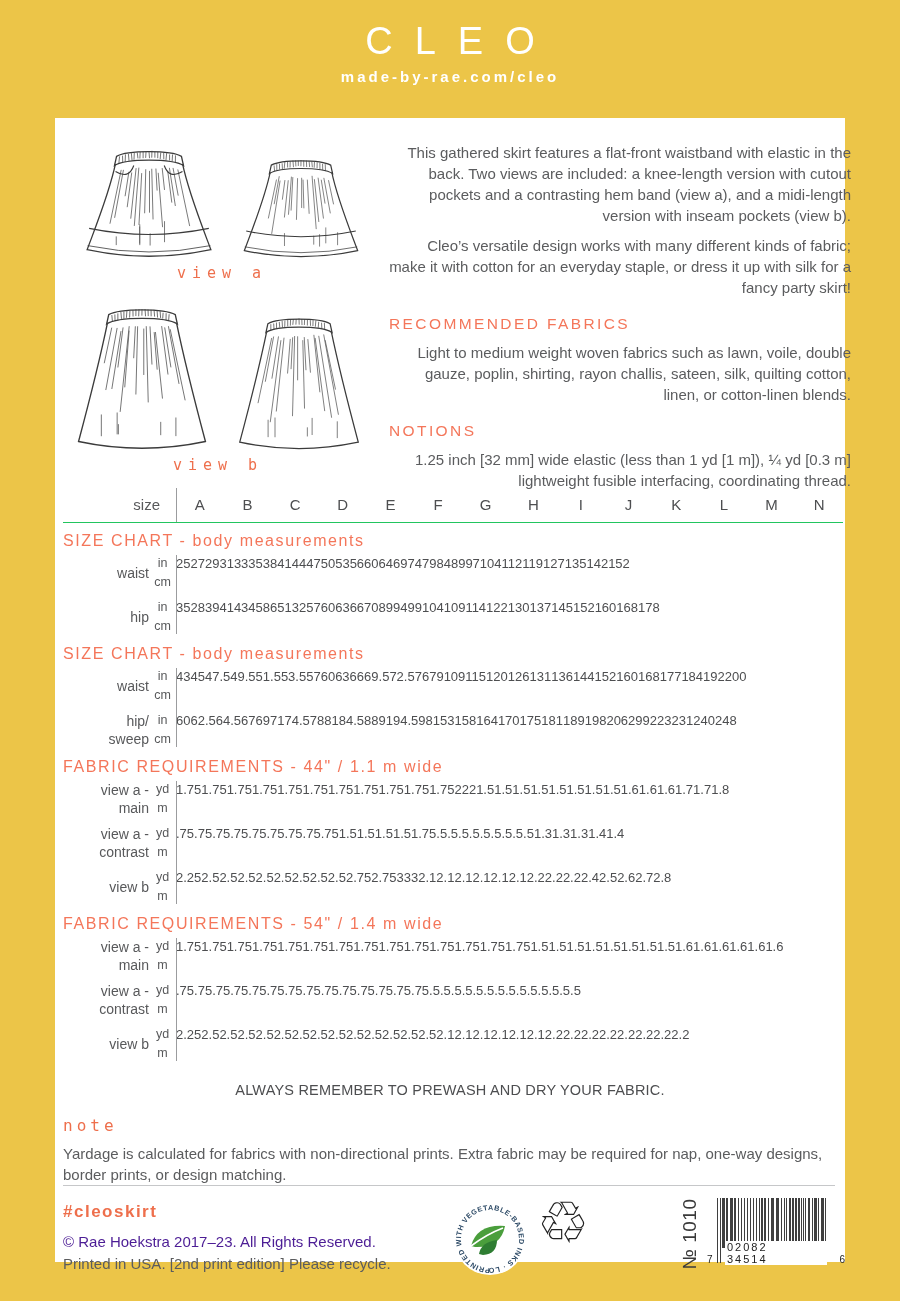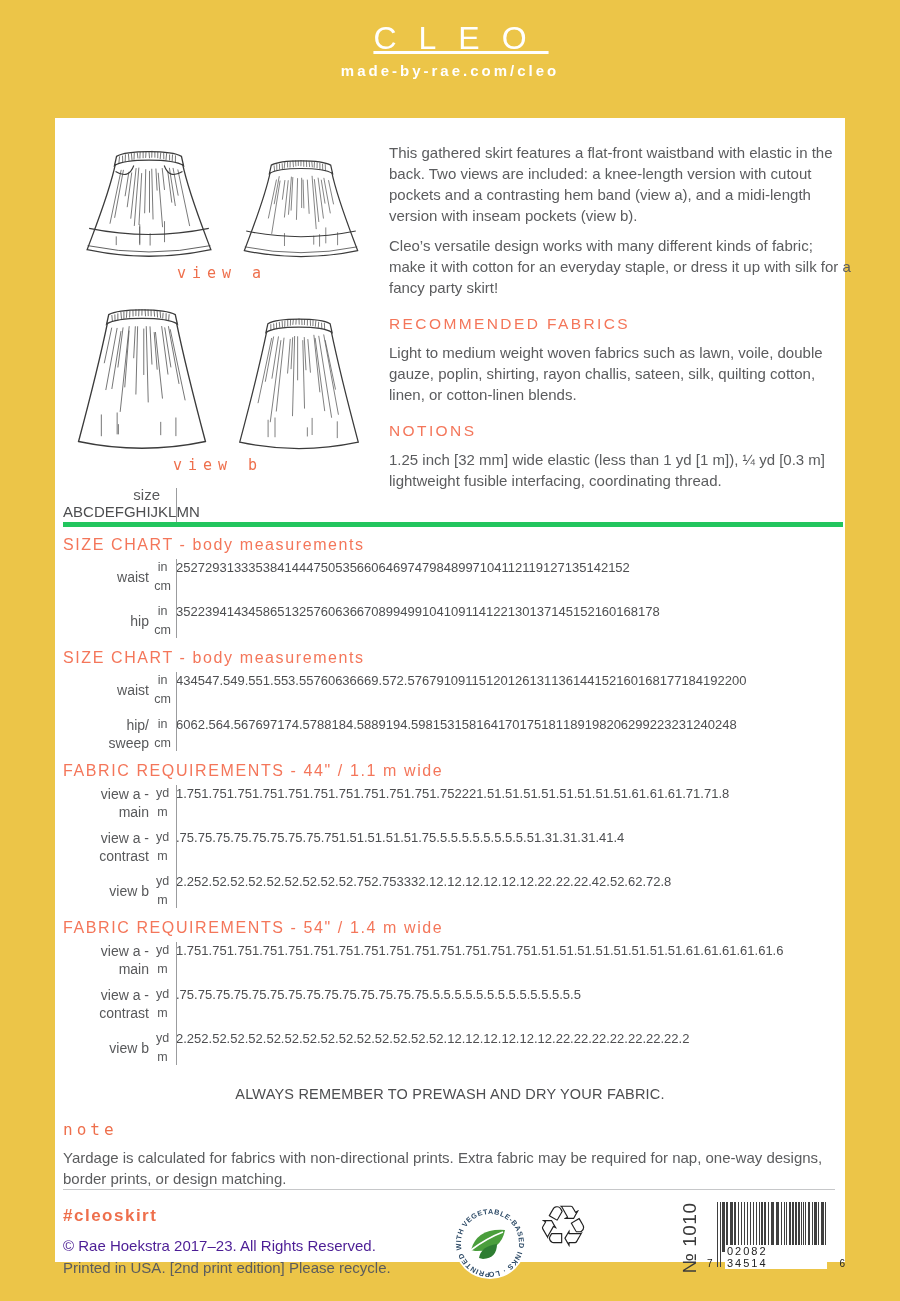--- a/index.html
+++ b/index.html
@@ -4,42 +4,42 @@
 <style>
   html,body{margin:0;padding:0;}
   body{
     width:900px;height:1301px;position:relative;overflow:hidden;
     background:#ECC548;
     font-family:"Liberation Sans",sans-serif;
     -webkit-font-smoothing:antialiased;
   }
   
   .hdr{position:absolute;top:0;left:0;right:0;height:118px;text-align:center;color:#fff;}
-  .brand{padding-top:20px;font-size:32px;font-weight:400;letter-spacing:22px;padding-left:22px;text-decoration:underline;}
+  .brand{padding-top:20px;font-size:38px;font-weight:400;letter-spacing:22px;padding-left:22px;}
   .brand-url{margin-top:5px;font-size:15px;font-weight:bold;letter-spacing:3px;}
   
   .card{position:absolute;left:55px;top:118px;width:790px;height:1144px;background:#ffffff;
         display:flex;flex-direction:column;}
   .top-zone{position:relative;height:368px;flex:none;}
   
   .illus{position:absolute;text-align:center;}
   .illus-a{left:10px;top:22px;width:314px;}
   .illus-b{left:6px;top:180px;width:314px;}
   .skirt-row{display:flex;justify-content:center;align-items:flex-end;gap:16px;}
   .view-label{font-family:"DejaVu Sans Mono","Liberation Mono",monospace;color:#EE6F4C;
               font-size:15px;letter-spacing:6px;margin-top:2px;}
   
   .right-col{position:absolute;left:334px;top:24px;width:462px;color:#5B5C5E;
              font-size:15px;line-height:21px;}
-  .para{margin:0 0 9px 0;}
+  .para{margin:0 0 9px 0;text-align:right;}
   .sec-heading{color:#F4765A;font-size:15.5px;letter-spacing:2.4px;margin:15px 0 8px 0;}
   
   .charts{margin-left:8px;width:780px;flex:none;}
-  .size-row{position:relative;display:flex;height:36px;align-items:flex-start;
-            border-bottom:5px solid #22c55e;flex-direction:column;}
+  .size-row{position:relative;display:flex;height:36px;align-items:center;
+            border-bottom:1px solid #22c55e;}
   .size-row .rlabel{width:113px;box-sizing:border-box;padding-right:16px;text-align:right;
                     font-size:15px;color:#58595B;}
   .cells{flex:1;display:flex;}
   .cell{flex:1;text-align:center;}
   .size-letter{font-size:15px;color:#4D4E50;}
   .vline{position:absolute;left:113px;width:1px;background:#9B9C9E;top:2px;bottom:0;}
   .s-heading{color:#F4765A;font-size:16px;letter-spacing:1.6px;margin:9px 0 4px 0;}
   .groups{position:relative;}
   .groups .vline{top:1px;bottom:2px;}
   .group{display:flex;margin-bottom:6px;}
@@ -374,21 +374,21 @@
           <div class="glabel">
             <div>hip</div>
           </div>
           <div class="gunits">
             <div class="gunit">in</div>
             <div class="gunit">cm</div>
           </div>
           <div class="grows">
             <div class="vrow">
               <div class="cell">35</div>
-              <div class="cell">22</div>
+              <div class="cell">28</div>
               <div class="cell">39</div>
               <div class="cell">41</div>
               <div class="cell">43</div>
               <div class="cell">45</div>
               <div class="cell">86</div>
               <div class="cell">51</div>
               <div class="cell">32</div>
               <div class="cell">57</div>
               <div class="cell">60</div>
               <div class="cell">63</div>

